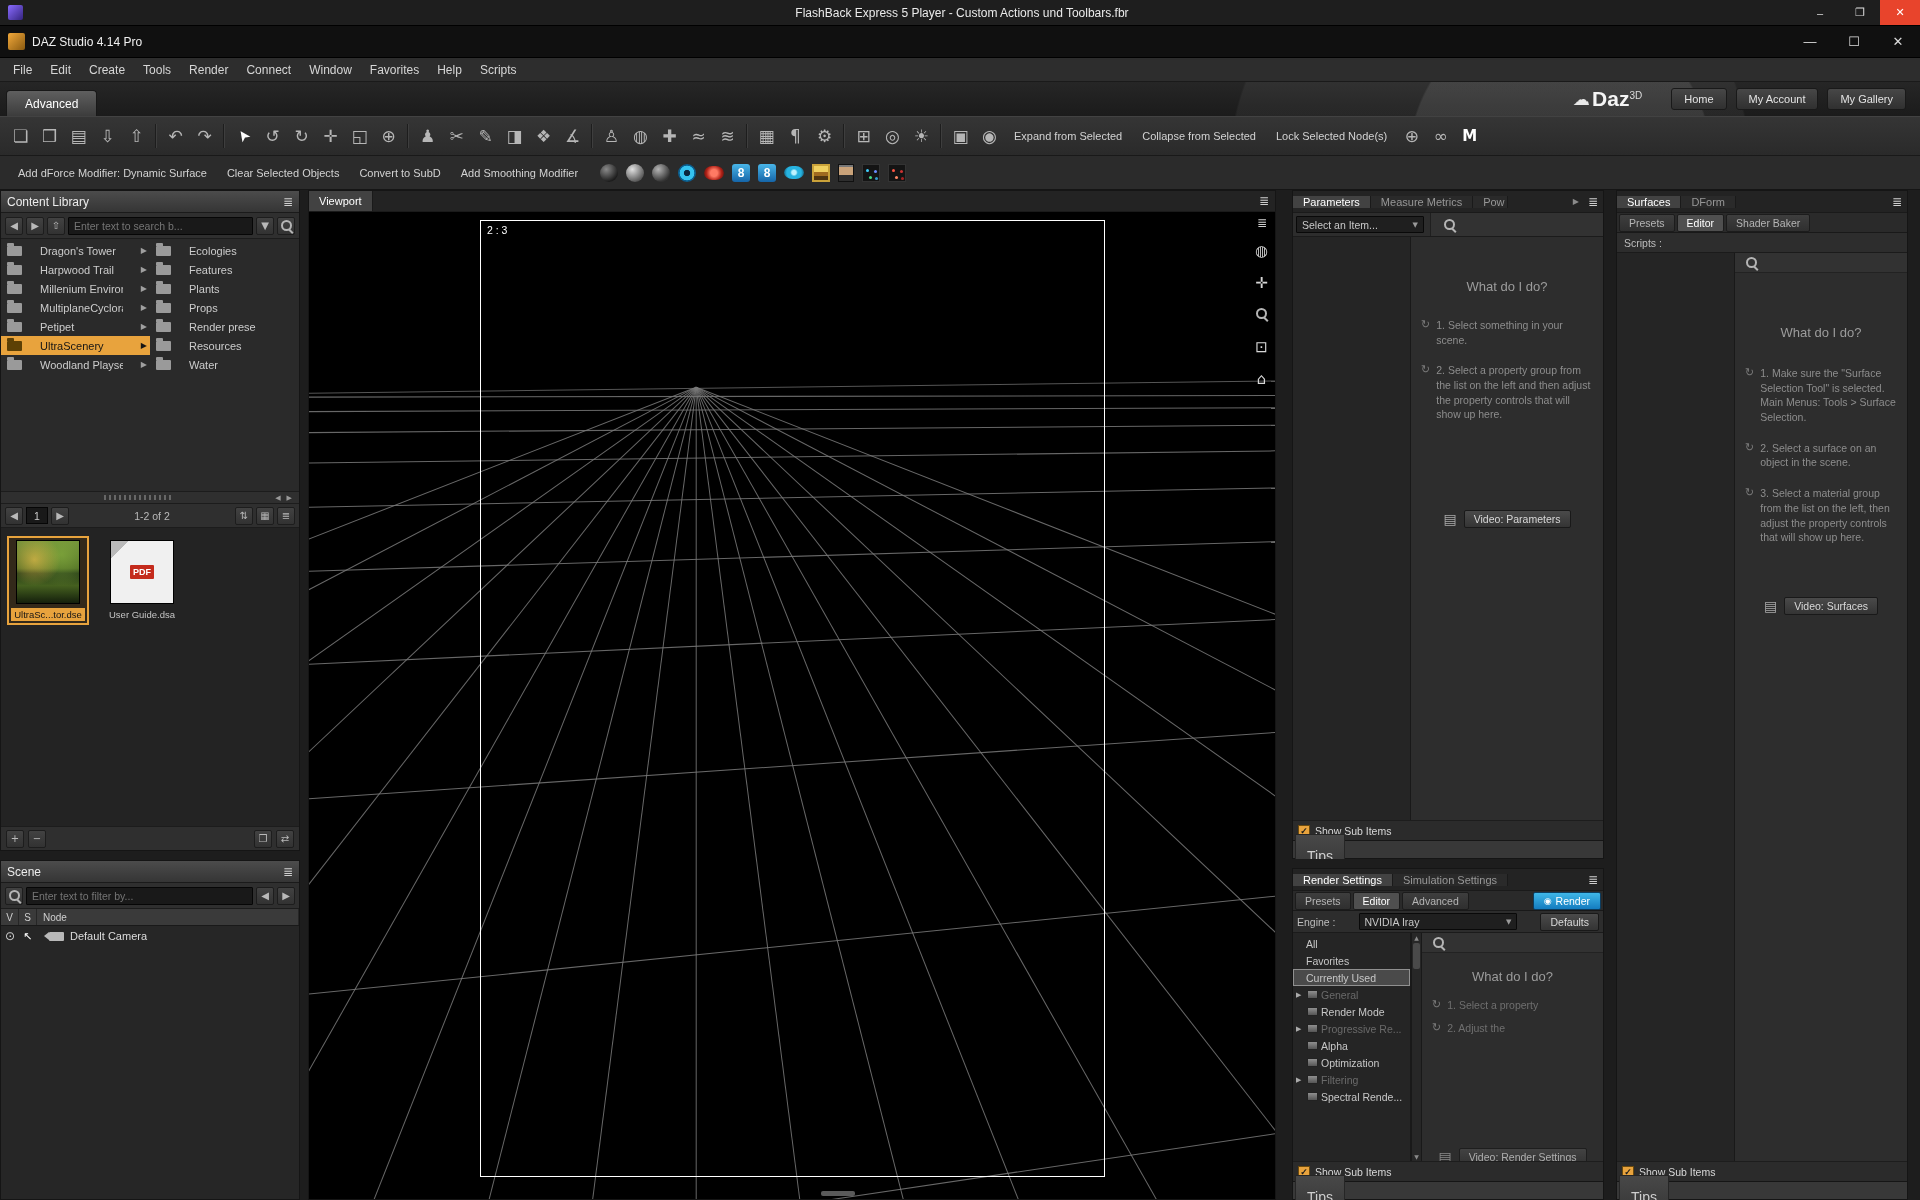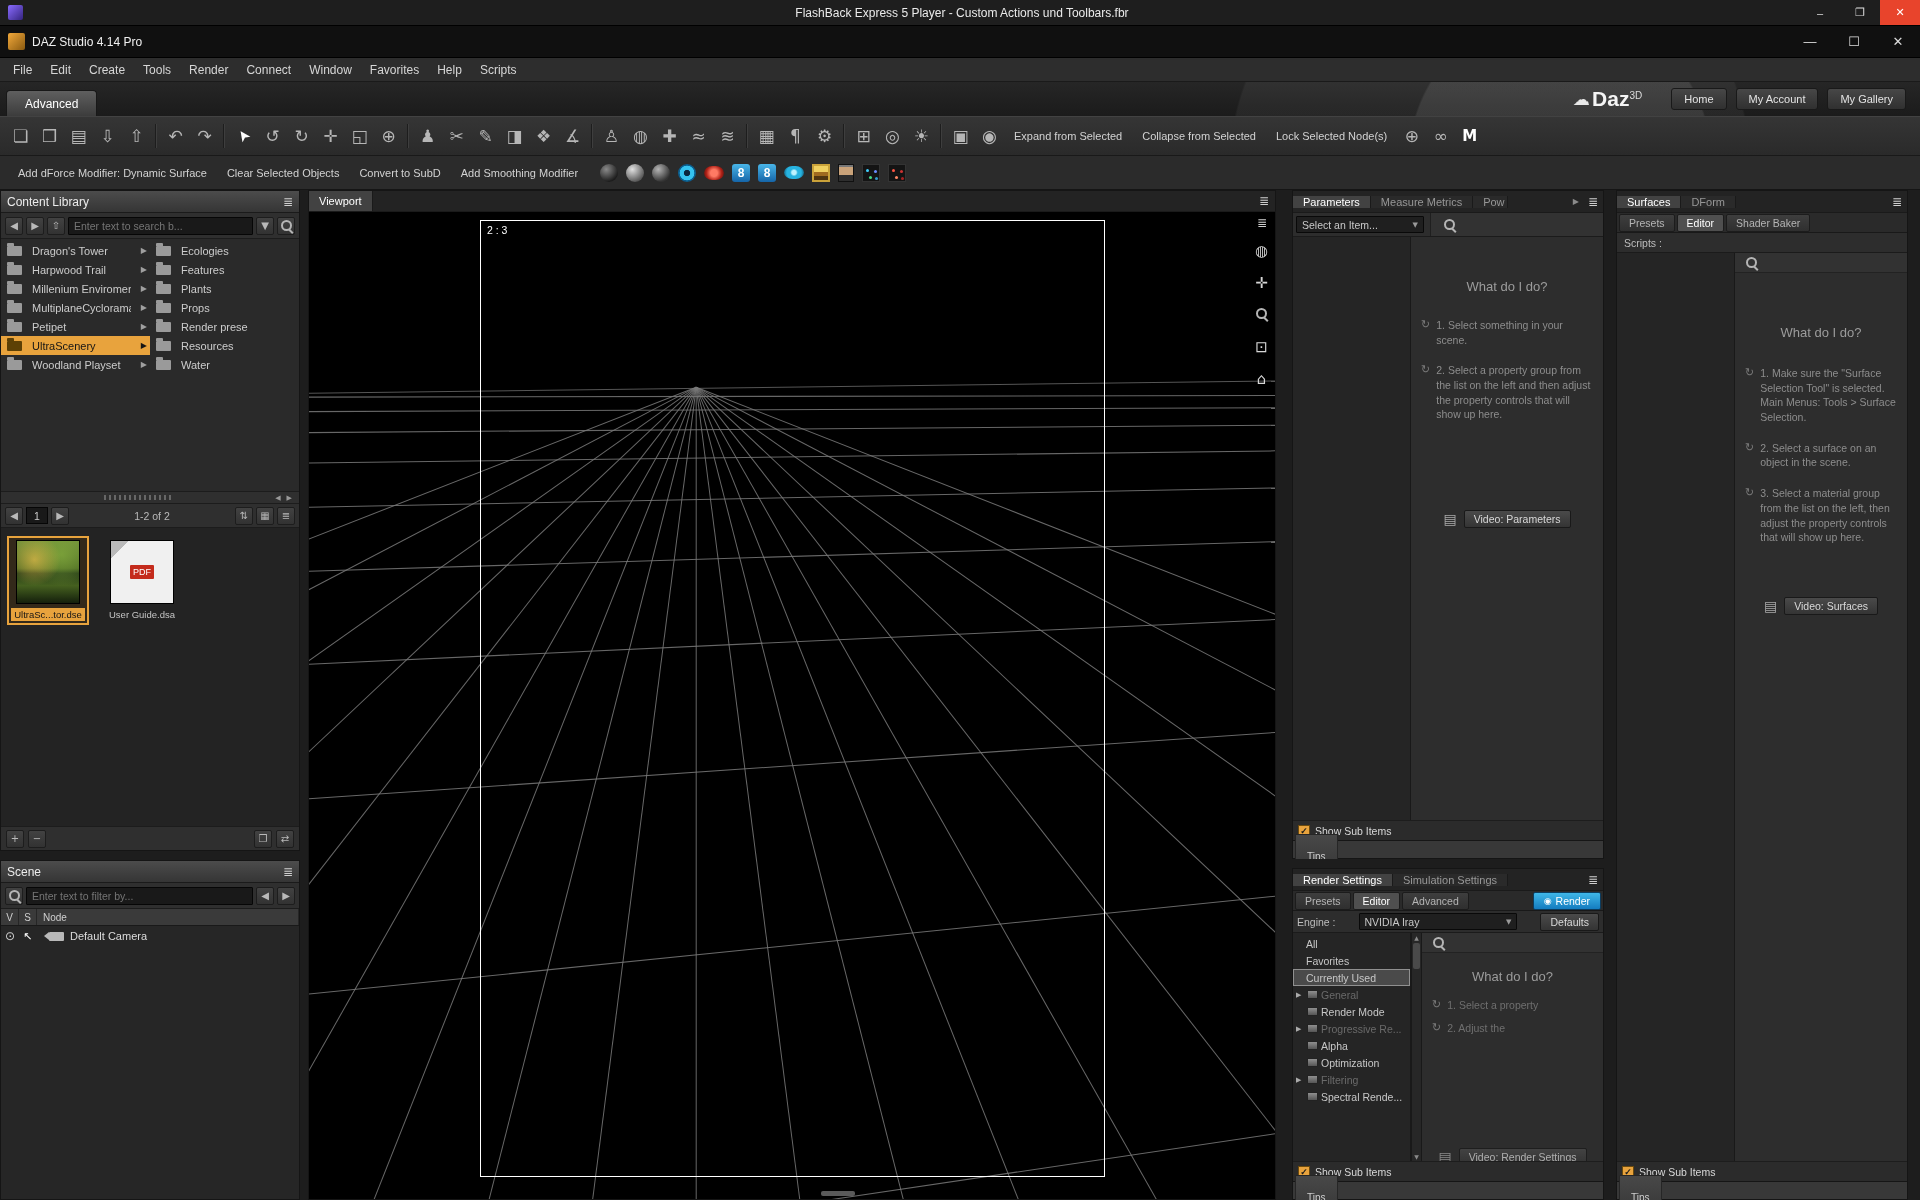--- a/index.html
+++ b/index.html
@@ -94,61 +94,61 @@
 .spin{color:#787878;font-size:11px;line-height:14px}
 .step-text{color:#8d8d8d;font-size:10.5px;line-height:1.4}
 .step-text.dim{color:#6f6f6f}
 .videorow{display:flex;align-items:center;gap:7px;justify-content:center}
 .film-icon{color:#aaa;font-size:14px}
 .subitems{height:20px;flex:0 0 20px;display:flex;align-items:center;gap:5px;padding:0 5px;background:#2b2b2b;border-top:1px solid #1d1d1d}
 .cb{width:12px;height:12px;background:#e8a33d;border:1px solid #6b4a0e;display:flex;align-items:center;justify-content:center}
 .cb span{color:#1a1a1a;font-size:9px;font-weight:bold}
 .cb-label{color:#d8d8d8;font-size:10.5px}
 .tipsbar{height:18px;flex:0 0 18px;background:#383838;border-top:1px solid #161616;display:flex;align-items:center;padding:1px 2px}
-.tips-tab{font-size:10px;color:#cfcfcf;background:linear-gradient(#484848,#3a3a3a);border:1px solid #262626;padding:15px 11px;height:14px;line-height:13px;border-radius:1px}
+.tips-tab{font-size:14px;color:#cfcfcf;background:linear-gradient(#484848,#3a3a3a);border:1px solid #262626;padding:15px 11px;height:14px;line-height:13px;border-radius:1px}
 
 .cat-list{padding-top:2px;display:flex;flex-direction:column}
 .cat-row{height:17px;display:flex;align-items:center;padding:0 3px;gap:3px;color:#c7c7c7;font-size:10.5px}
 .cat-row .exp{visibility:hidden;font-size:7px;color:#aaa;width:8px;flex:0 0 8px}
 .cat-row.expand .exp{visibility:visible}
 .cat-icon{width:11px;height:9px;flex:0 0 11px;background:linear-gradient(#8f8f8f,#555);border:1px solid #222;border-radius:1px}
 .cat-row.plain{padding-left:13px}
 .cat-row.selected{background:#4a4a4a;outline:1px solid #909090;outline-offset:-1px}
 .cat-row.dim .cat-label{color:#6a6a6a}
 .cat-label{white-space:nowrap;overflow:hidden}
 .mini-scroll{width:11px;flex:0 0 11px;background:#272727;border-left:1px solid #191919;border-right:1px solid #191919;display:flex;flex-direction:column;align-items:center;padding:1px 0}
 .mini-scroll .g{font-size:6px;color:#8a8a8a}
 .mini-thumb{width:7px;height:26px;background:#4a4a4a;border-radius:2px;margin-top:2px}
 
 .lib-toolbar,.filter-row{height:26px;flex:0 0 26px;display:flex;align-items:center;gap:3px;padding:0 4px;background:#2f2f2f;border-bottom:1px solid #1c1c1c}
 .sq-btn{min-width:18px;height:18px;display:flex;align-items:center;justify-content:center;color:#b9b9b9;font-size:10px;background:linear-gradient(#424242,#323232);border:1px solid #1d1d1d;border-radius:2px}
 .tb-input{flex:1;height:18px;background:#191919;border:1px solid #060606;color:#c5c5c5;font-size:10.5px;padding:0 5px;border-radius:1px;font-family:"Liberation Sans",sans-serif}
 .tb-input::placeholder{color:#757575}
 .tree{height:252px;flex:0 0 252px;display:flex;background:#2a2a2a;overflow:hidden}
 .tree-col{width:50%;display:flex;flex-direction:column;padding-top:2px}
-.tree-item{height:19px;flex:0 0 19px;display:flex;align-items:center;gap:10px;padding:0 3px 0 6px;color:#cccccc;font-size:11px;white-space:nowrap;overflow:hidden}
+.tree-item{height:19px;flex:0 0 19px;display:flex;align-items:center;gap:18px;padding:0 3px 0 6px;color:#cccccc;font-size:11px;white-space:nowrap;overflow:hidden}
 .folder{width:15px;height:10px;flex:0 0 15px;background:#9a9a9a;border-radius:1px;position:relative}
 .folder::before{content:'';position:absolute;top:-3px;left:0;width:7px;height:3px;background:#9a9a9a;border-radius:1px 1px 0 0}
 .tree-label{flex:1;overflow:hidden}
 .tree-arrow{font-size:8px;color:#9f9f9f}
 .tree-item.selected{background:#e8a33d;color:#151515}
 .tree-item.selected .tree-arrow{color:#151515}
 .tree-item.selected .folder,.tree-item.selected .folder::before{background:#5d4005}
 .tree-scroll{height:13px;flex:0 0 13px;background:#2f2f2f;border-top:1px solid #1c1c1c;border-bottom:1px solid #1c1c1c;display:flex;align-items:center;padding:0 4px}
 .dots{width:70px;margin:0 auto;height:5px;background:repeating-linear-gradient(90deg,#666 0 2px,transparent 2px 5px)}
 .tree-scroll .mini{font-size:7px;color:#999;padding:0 3px}
 .thumbbar{height:24px;flex:0 0 24px;display:flex;align-items:center;gap:3px;padding:0 4px;background:#2f2f2f;border-bottom:1px solid #1c1c1c}
 .page-box{min-width:22px;height:17px;background:#191919;border:1px solid #060606;color:#ccc;font-size:10.5px;display:flex;align-items:center;justify-content:center}
 .pag-label{margin:0 auto;color:#b9b9b9;font-size:10.5px}
 .thumbs{flex:1;background:#232323;padding:10px 8px;display:flex;gap:16px;align-items:flex-start;min-height:0}
 .thumb-cell{width:78px;display:flex;flex-direction:column;align-items:center;padding:2px}
 .thumb-img{width:64px;height:64px;border:1px solid #000;display:flex;align-items:center;justify-content:center}
 .thumb-cell.thumb-forest .thumb-img{background:radial-gradient(circle at 28% 30%,rgba(233,190,75,.7),transparent 42%),radial-gradient(circle at 72% 22%,rgba(130,170,60,.75),transparent 48%),linear-gradient(180deg,#70903a 0%,#4c6a24 44%,#273d18 52%,#45601f 72%,#141f0c 100%)}
 .thumb-cell.thumb-pdf .thumb-img{background:linear-gradient(315deg,#f0f0f0 0 86%,#b9b9b9 86%)}
-.pdf-badge{font-weight:normal;color:#fff;background:#c42b1c;font-size:9px;padding:2px 3px;border-radius:1px}
+.pdf-badge{font-weight:bold;color:#fff;background:#c42b1c;font-size:9px;padding:2px 3px;border-radius:1px}
 .pdf-badge:empty{display:none}
 .thumb-label{margin-top:4px;font-size:9.5px;color:#c5c5c5;max-width:74px;white-space:nowrap;overflow:hidden;padding:1px 3px}
 .thumb-cell.selected{outline:2px solid #e8a33d;background:#33291a}
 .thumb-cell.selected .thumb-label{background:#e8a33d;color:#151515}
 .lib-bottom{height:24px;flex:0 0 24px;display:flex;align-items:center;gap:4px;padding:0 5px;background:#2f2f2f;border-top:1px solid #1c1c1c}
 .lib-bottom .right{margin-left:auto;display:flex;gap:4px}
 
 .scene-pane{height:340px;flex:0 0 340px}
 .scene-cols{height:17px;flex:0 0 17px;display:flex;background:#3a3a3a;border-bottom:1px solid #191919;font-size:10px;color:#cfcfcf}
 .scene-col{display:flex;align-items:center;justify-content:center;border-right:1px solid #262626;padding:0 2px}

